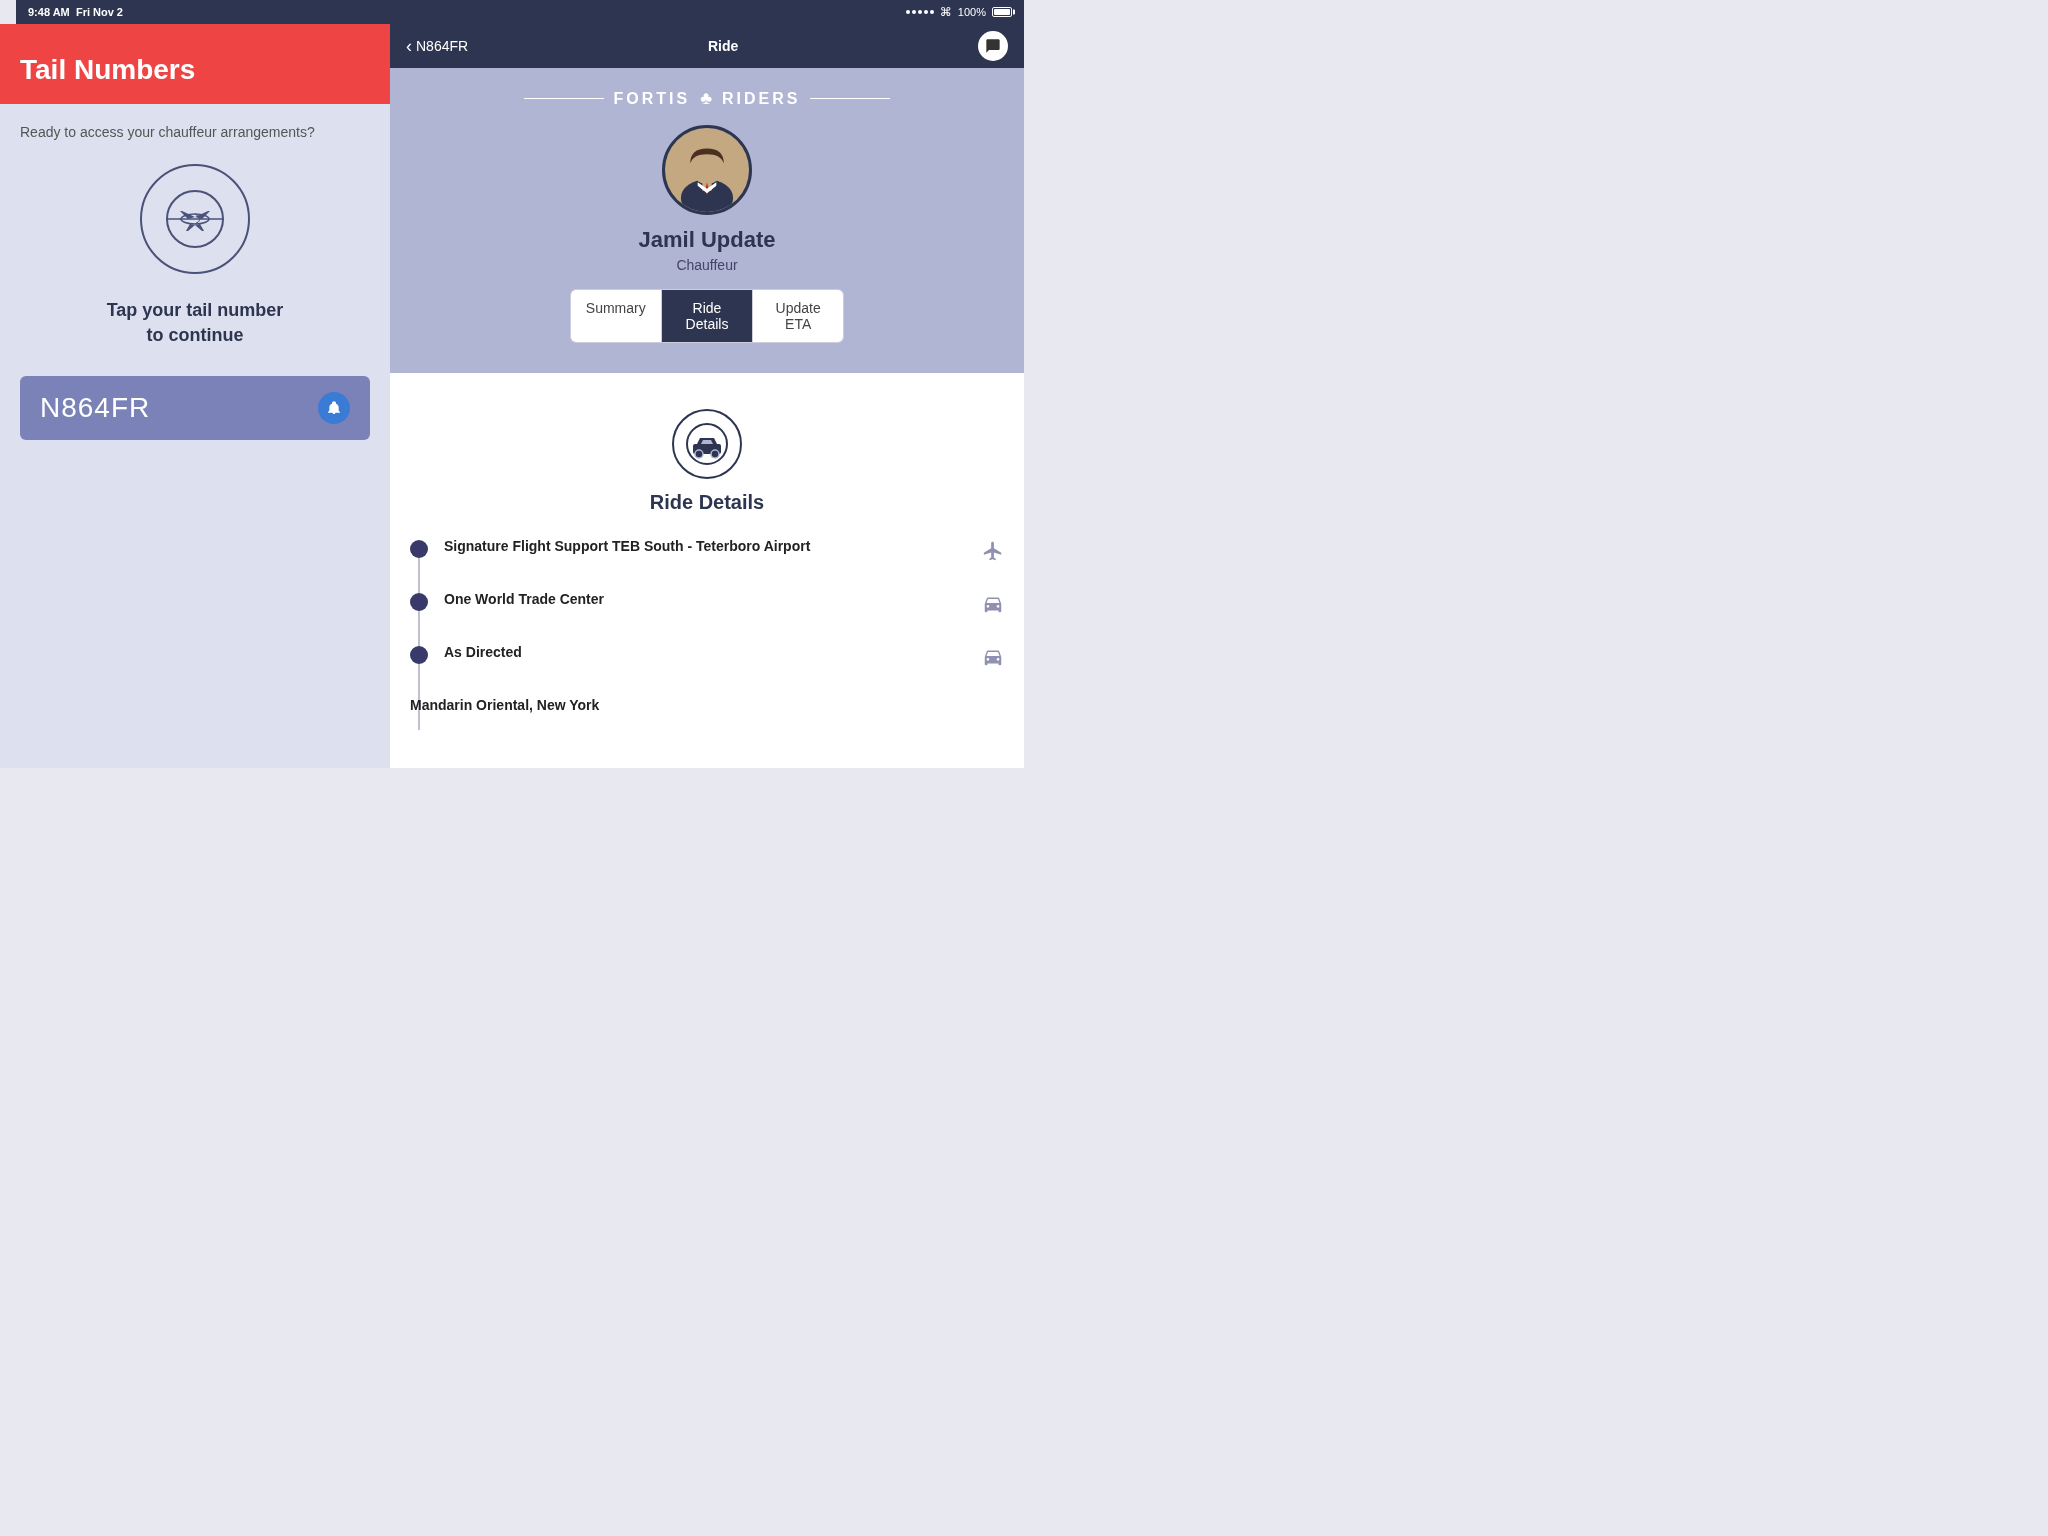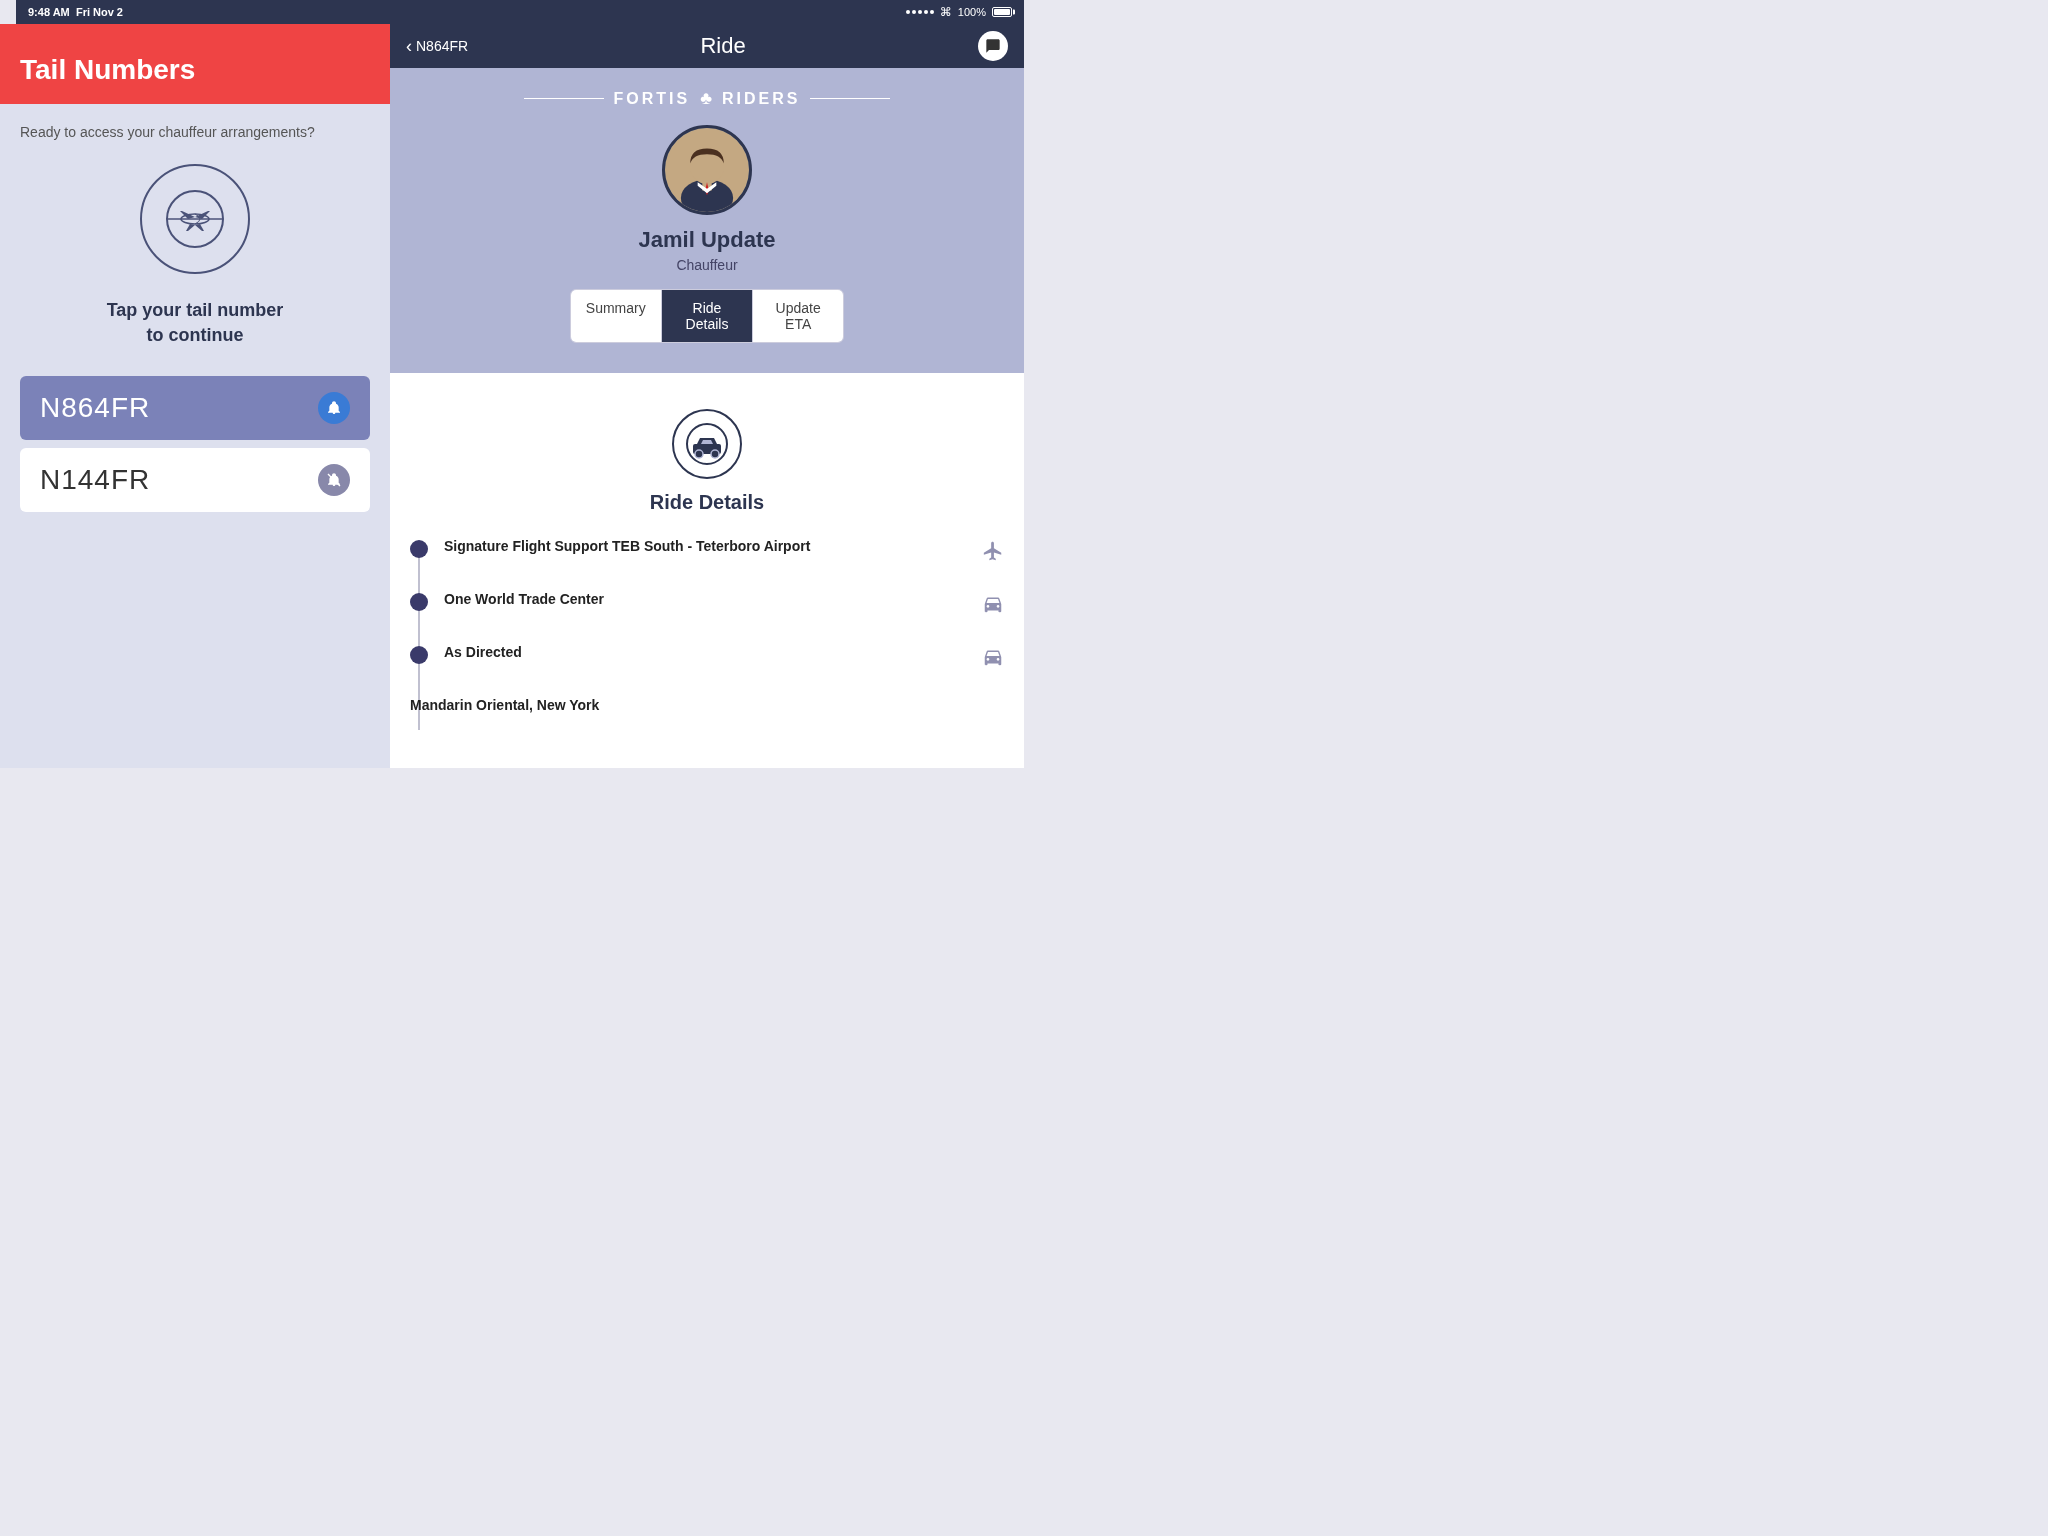--- a/index.html
+++ b/index.html
@@ -163,22 +163,22 @@
     }
     .nav-back {
       display: flex; align-items: center; gap: 4px;
       color: white; font-size: 14px; cursor: pointer;
     }
     .nav-back-chevron {
       font-size: 18px; color: white;
     }
     .nav-title {
       color: white;
-      font-size: 22px;
-      font-weight: 400;
+      font-size: 14px;
+      font-weight: 700;
     }
     .nav-chat {
       width: 30px; height: 30px;
       border-radius: 50%;
       background: white;
       display: flex;
       align-items: center;
       justify-content: center;
       font-size: 14px;
       color: #333;
@@ -381,29 +381,20 @@
 
     <div class="tail-number-item active">
       <span class="tail-number-text">N864FR</span>
       <div class="bell-icon bell-active">
         <svg width="16" height="16" viewBox="0 0 24 24" fill="white">
           <path d="M12 2C10.3 2 9 3.3 9 5v.5C6.5 6.4 5 8.6 5 11v5l-2 2v1h18v-1l-2-2v-5c0-2.4-1.5-4.6-4-5.5V5c0-1.7-1.3-3-3-3zm0 19c1.1 0 2-.9 2-2h-4c0 1.1.9 2 2 2z"></path>
         </svg>
       </div>
     </div>
 
-    <div class="tail-number-item inactive">
-      <span class="tail-number-text">N144FR</span>
-      <div class="bell-icon bell-muted">
-        <svg width="16" height="16" viewBox="0 0 24 24" fill="white">
-          <path d="M12 2C10.3 2 9 3.3 9 5v.5C6.5 6.4 5 8.6 5 11v5l-2 2v1h18v-1l-2-2v-5c0-2.4-1.5-4.6-4-5.5V5c0-1.7-1.3-3-3-3zm0 19c1.1 0 2-.9 2-2h-4c0 1.1.9 2 2 2z"></path>
-          <line x1="3" y1="3" x2="21" y2="21" stroke="white" stroke-width="2"></line>
-        </svg>
-      </div>
-    </div>
   </div>
 </div>
 
 <div class="right-panel">
 
   <div class="nav-bar">
     <div class="nav-back">
       <span class="nav-back-chevron">‹</span>
       <span>N864FR</span>
     </div>

